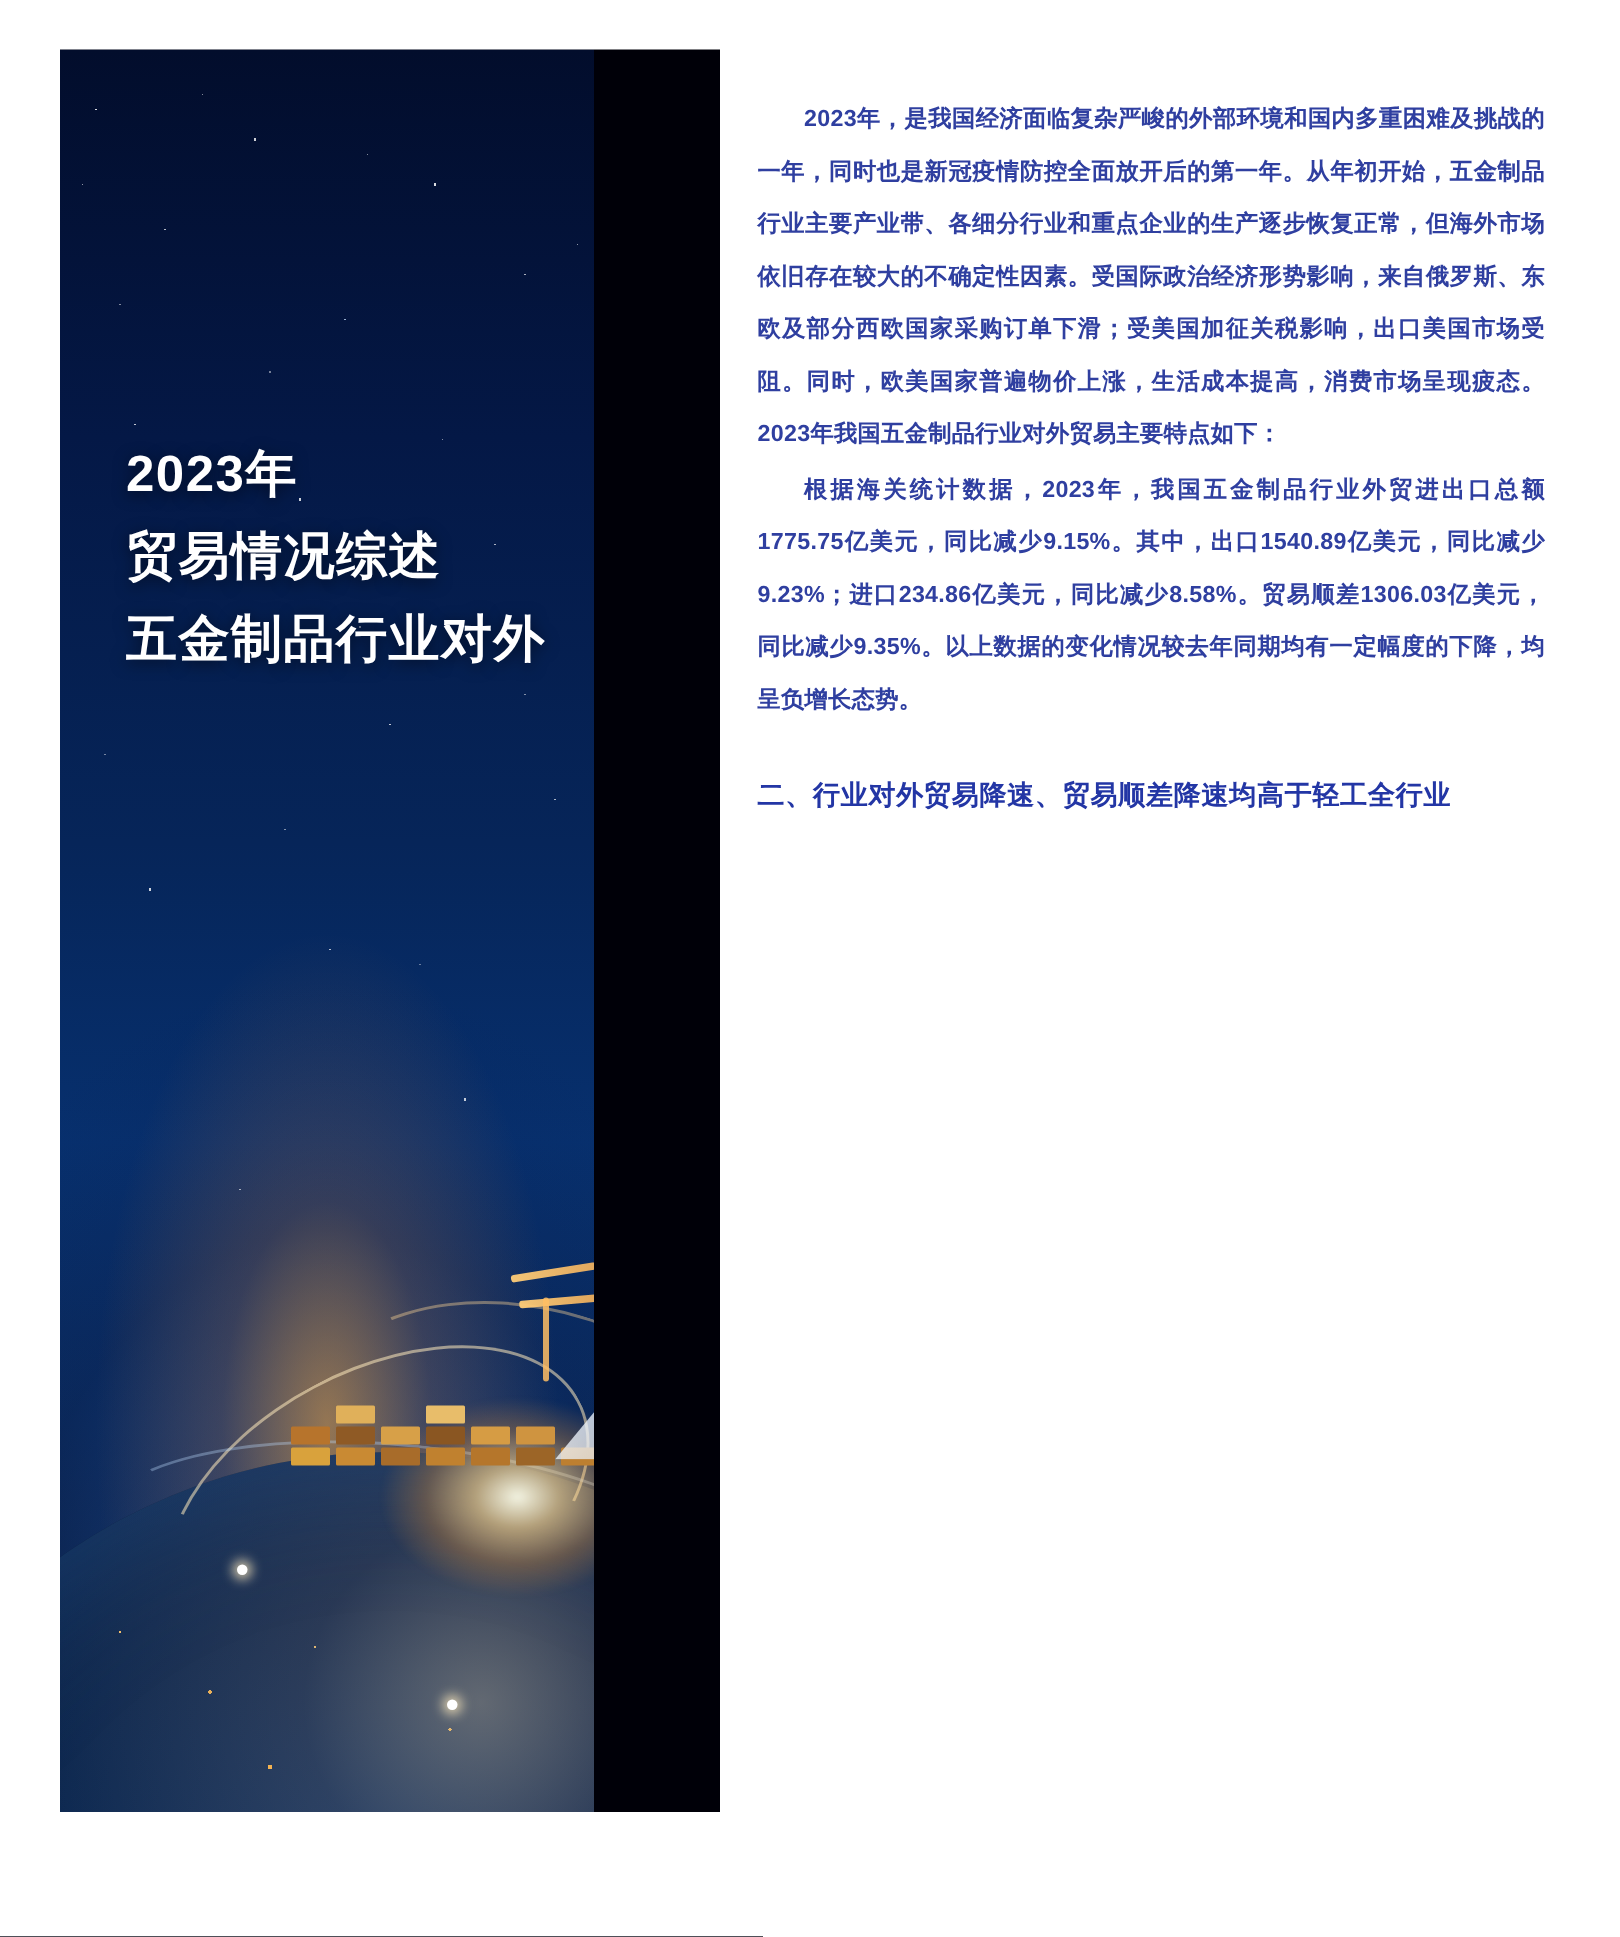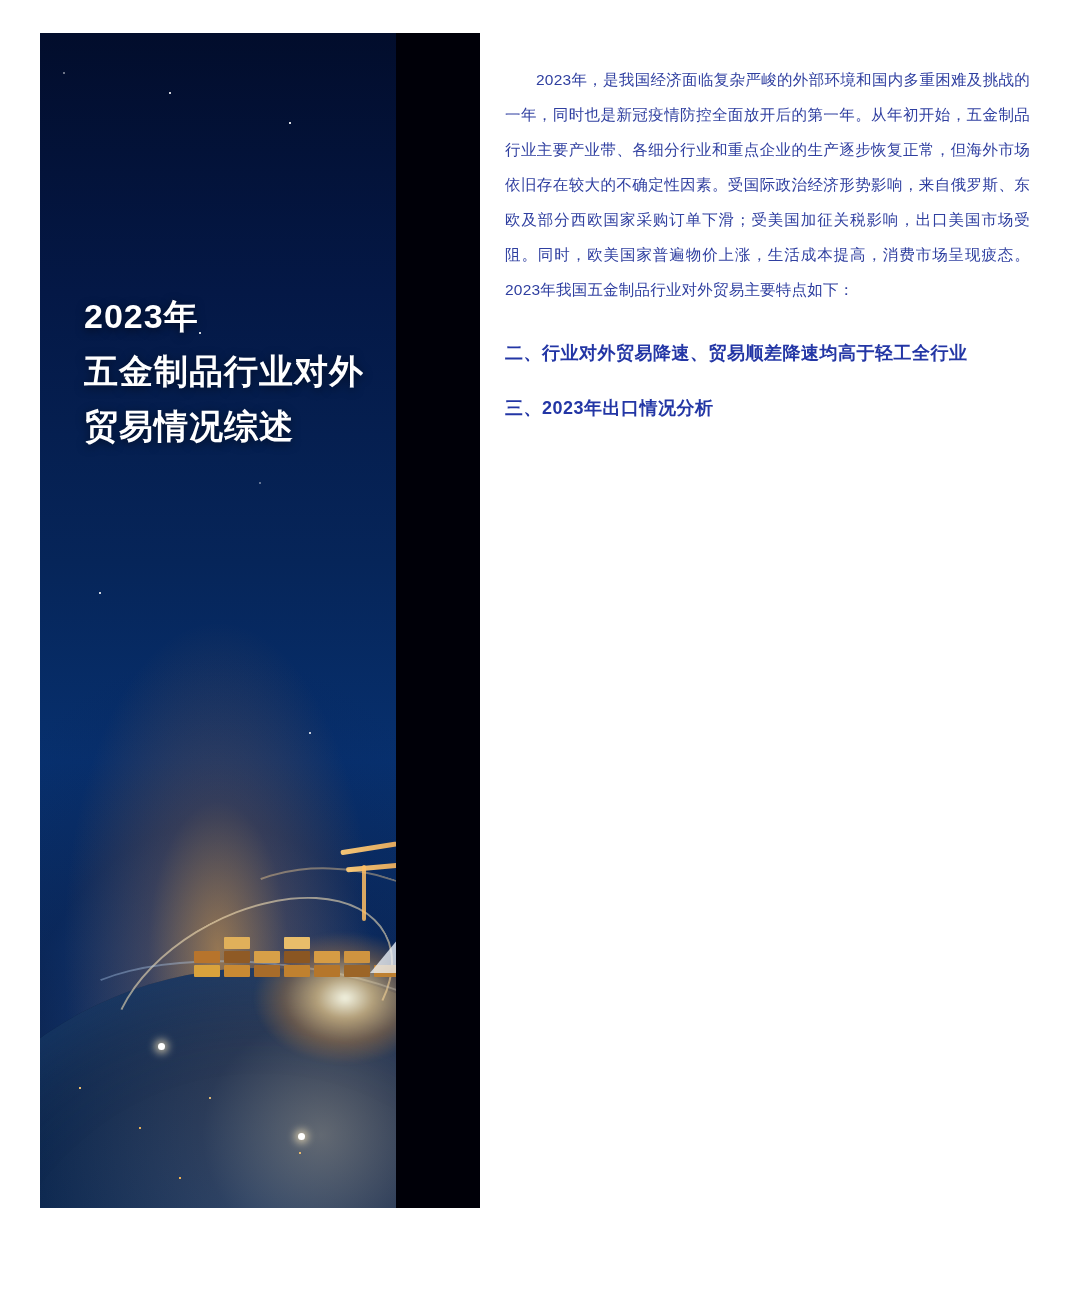--- a/index.html
+++ b/index.html
@@ -202,21 +202,21 @@
     width: 525px;
     color: #2b3a8f;
   }
   .para {
     font-size: 15.5px;
     line-height: 2.26;
     color: #2f3fa0;
     text-align: justify;
     text-indent: 2em;
     margin: 0 0 2px 0;
-    font-weight: 400;
+    font-weight: 700;
     letter-spacing: 0.2px;
   }
   .heading {
     font-size: 18px;
     font-weight: 700;
     color: #2336a5;
     margin: 26px 0 10px 0;
     letter-spacing: 0.5px;
     line-height: 1.6;
   }
@@ -296,34 +296,34 @@
     </div>
 
     <div class="ship-sail"></div>
 
     <div class="node" style="left:118px; top:1010px;"></div>
     <div class="node" style="left:380px; top:1050px;"></div>
     <div class="node" style="left:258px; top:1100px;"></div>
 
     <div class="hero-title">
       <span class="ln">2023年</span>
+      <span class="ln">贸易情况综述</span>
       <span class="ln">五金制品行业对外</span>
-      <span class="ln">贸易情况综述</span>
     </div>
   </div>
 
   <div class="top-edge"></div>
   <div class="left-edge"></div>
   <div class="bottom-strip"></div>
   <div class="right-white"></div>
 
   <div class="article">
 
     <p class="para">2023年，是我国经济面临复杂严峻的外部环境和国内多重困难及挑战的一年，同时也是新冠疫情防控全面放开后的第一年。从年初开始，五金制品行业主要产业带、各细分行业和重点企业的生产逐步恢复正常，但海外市场依旧存在较大的不确定性因素。受国际政治经济形势影响，来自俄罗斯、东欧及部分西欧国家采购订单下滑；受美国加征关税影响，出口美国市场受阻。同时，欧美国家普遍物价上涨，生活成本提高，消费市场呈现疲态。2023年我国五金制品行业对外贸易主要特点如下：</p>
 
+    <p class="para">根据海关统计数据，2023年，我国五金制品行业外贸进出口总额1775.75亿美元，同比减少9.15%。其中，出口1540.89亿美元，同比减少9.23%；进口234.86亿美元，同比减少8.58%。贸易顺差1306.03亿美元，同比减少9.35%。以上数据的变化情况较去年同期均有一定幅度的下降，均呈负增长态势。</p>
 
     <h2 class="heading h-second">二、行业对外贸易降速、贸易顺差降速均高于轻工全行业</h2>
 
-    <h2 class="heading">三、2023年出口情况分析</h2>
 
   </div>
 
 </div>
 
 </body></html>

